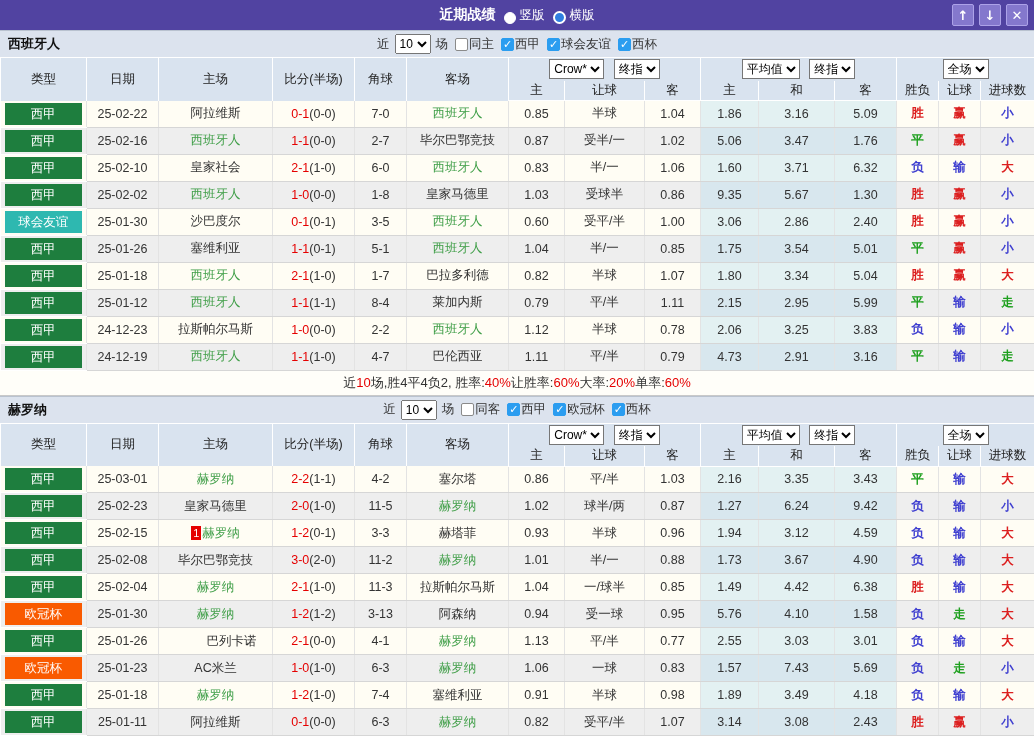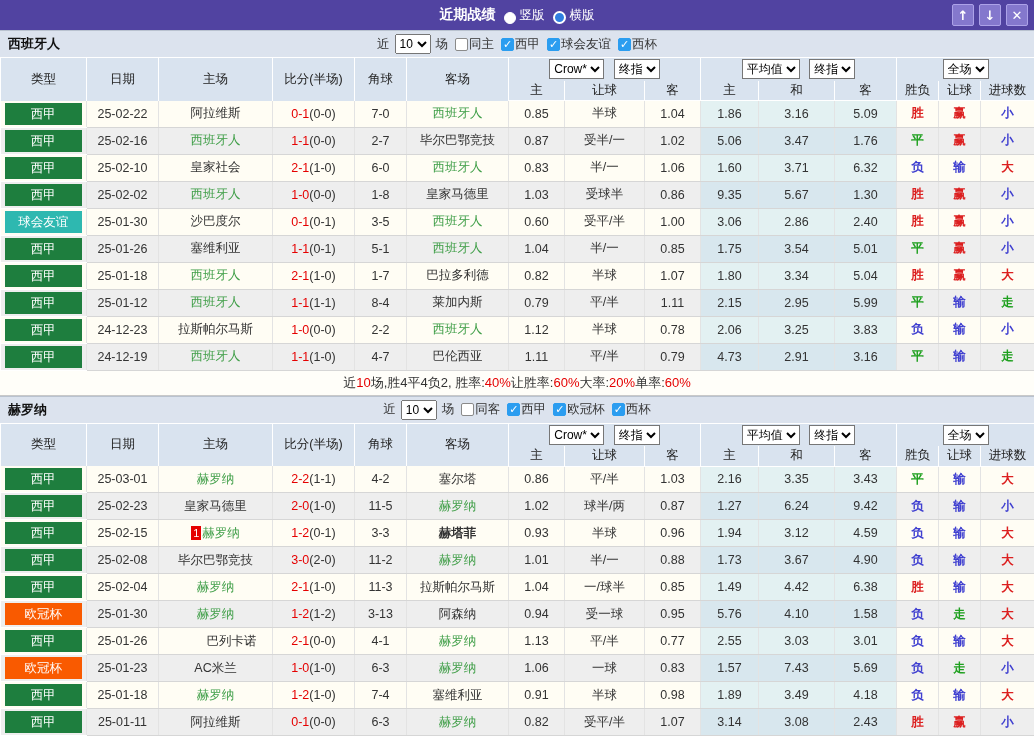--- a/index.html
+++ b/index.html
@@ -511,21 +511,21 @@
     <td class="c-res c-r2" style="color: rgb(64, 64, 208);">小</td>
   </tr>
         <tr>
     <td class="c-type">
             <span class="type-badge" style="background: rgb(30, 126, 62);">西甲</span>
           </td>
     <td class="c-date">25-02-15</td>
     <td class="c-home"><span class="num-badge">1</span><span style="color: rgb(63, 158, 71);">赫罗纳</span></td>
     <td class="c-score"><span class="score-main">1-2</span><span class="score-half">(0-1)</span></td>
     <td class="c-corner">3-3</td>
-    <td class="c-away"><span style="color: rgb(51, 51, 51); font-weight: bold;">赫塔菲</span></td>
+    <td class="c-away"><span style="color: rgb(51, 51, 51);">赫塔菲</span></td>
     <td class="c-o0">0.93</td>
     <td class="c-o1">半球</td>
     <td class="c-o2">0.96</td>
     <td class="c-o3 avg">1.94</td>
     <td class="c-o4 avg">3.12</td>
     <td class="c-o5 avg">4.59</td>
     <td class="c-res c-r0" style="color: rgb(64, 64, 208);">负</td>
     <td class="c-res c-r1" style="color: rgb(64, 64, 208);">输</td>
     <td class="c-res c-r2" style="color: rgb(220, 32, 32);">大</td>
   </tr>

